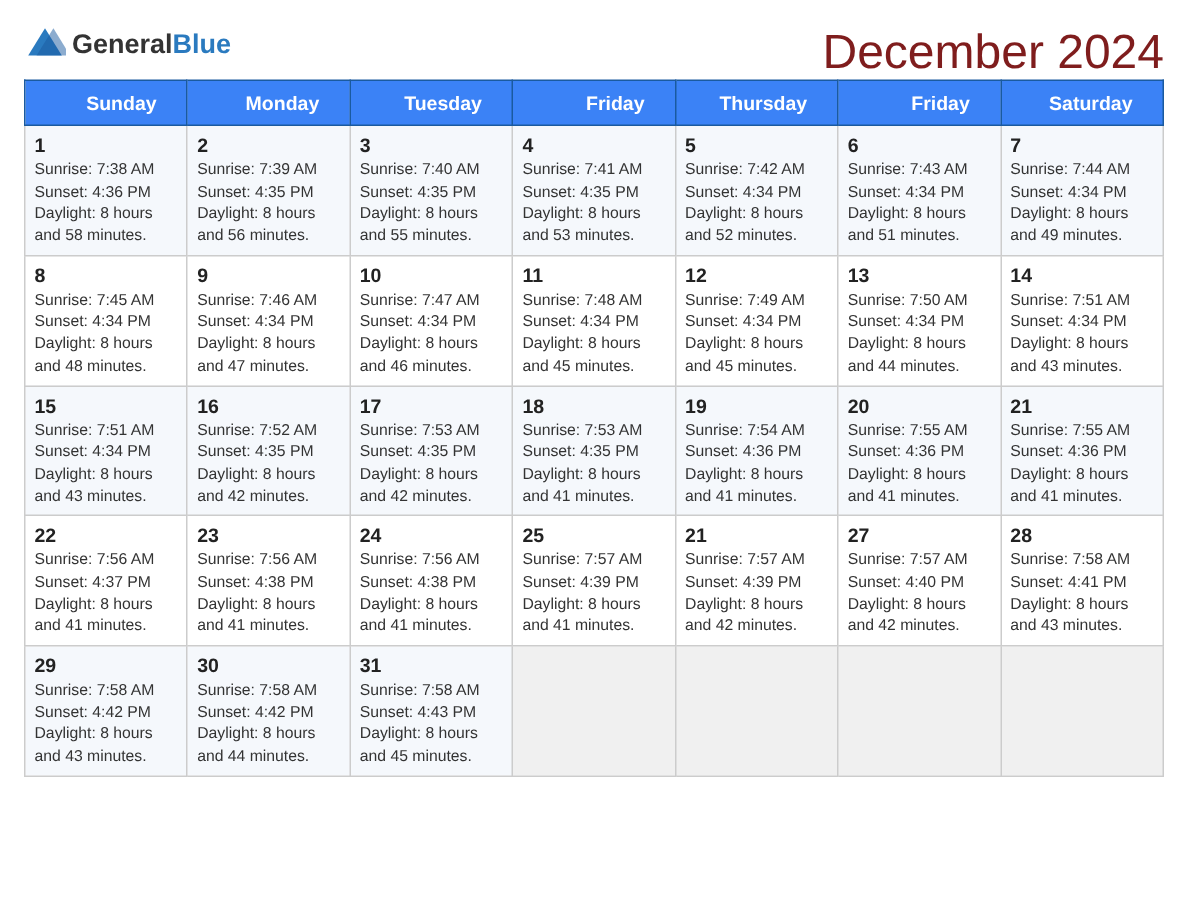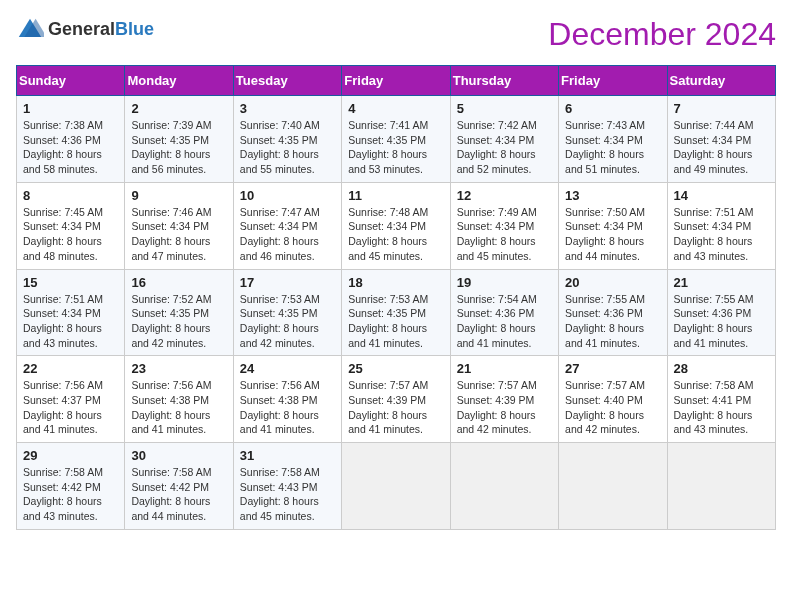--- a/index.html
+++ b/index.html
@@ -7,21 +7,20 @@
       font-family: Arial, sans-serif;
       background: #fff;
       width: 792px;
       min-height: 612px;
       padding: 16px;
     }
     .header {
       display: flex;
       justify-content: space-between;
       align-items: flex-start;
-      margin-bottom: 12px;
     }
     .logo {
       display: flex;
       align-items: center;
       gap: 4px;
     }
     .logo-text-general {
       font-size: 18px;
       font-weight: bold;
       color: #333;
@@ -35,40 +34,40 @@
     }
     .logo-icon {
       width: 28px;
       height: 28px;
     }
     .title-block {
       text-align: right;
     }
     .month-title {
       font-size: 32px;
-      color: #a21caf;
+      color: #7f1d1d;
       font-weight: normal;
     }
     .subtitle {
       font-size: 14px;
       color: #555;
     }
     .calendar {
       width: 100%;
       border-collapse: collapse;
       font-size: 11px;
     }
     .calendar thead tr th {
-      background-color: #a21caf;
+      background-color: #3b82f6;
       color: #fff;
-      padding: 7px 2px;
+      padding: 7px 20px;
       font-size: 13px;
       font-weight: bold;
       border: 1px solid #1a5a9f;
-      text-align: left;
+      text-align: right;
     }
     .calendar tbody tr td {
       border: 1px solid #ccc;
       vertical-align: top;
       padding: 5px 6px;
       width: calc(100% / 7);
       min-height: 70px;
       background: #fff;
     }
     .calendar tbody tr:nth-child(odd) td {

